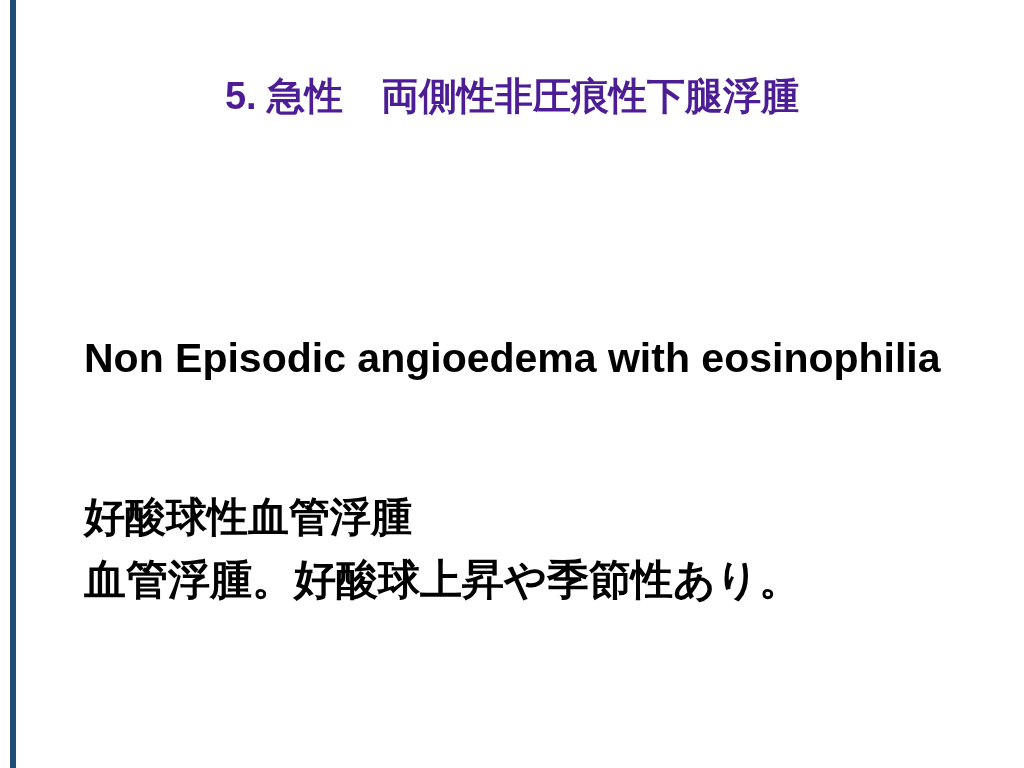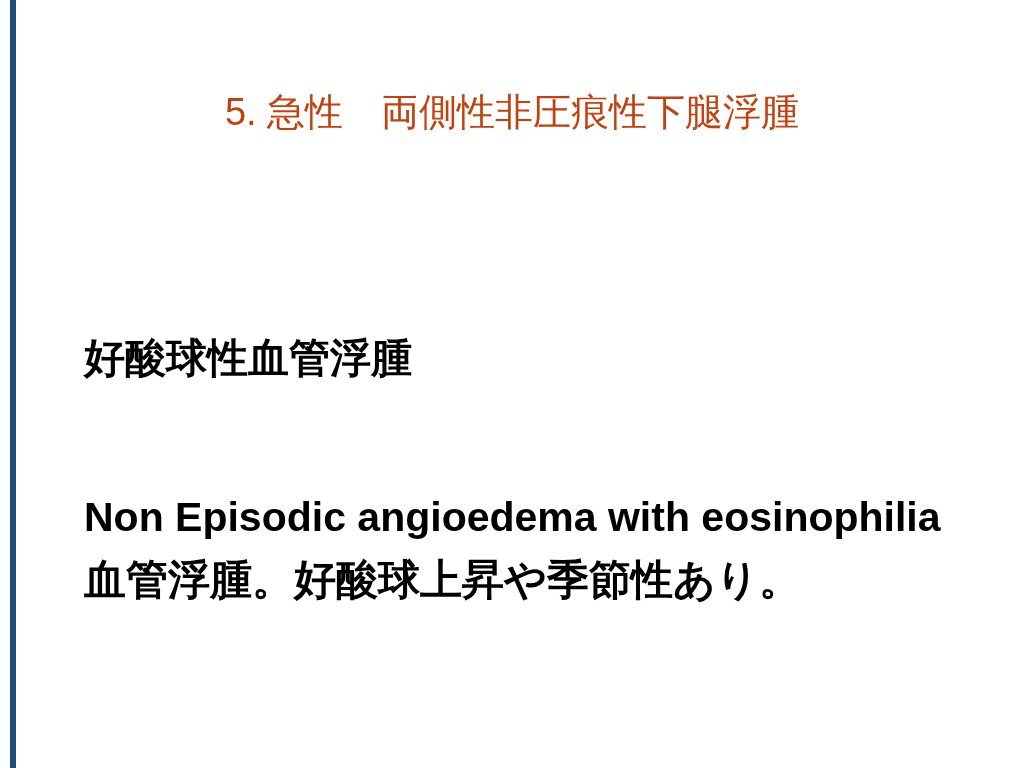--- a/index.html
+++ b/index.html
@@ -24,27 +24,27 @@
     top: 0;
     width: 6px;
     height: 768px;
     background: #1F4E79; 
   }
   .title {
     position: absolute;
     left: 30px;
     right: 30px;
     top: 72px;
-    margin: 16px;
+    margin: 0;
     text-align: center;
     font-size: 38px;
-    font-weight: 400;
+    font-weight: 700;
     line-height: 48px;
     white-space: pre;
-    color: #c2410c;
+    color: #4c1d95;
   }
   .heading-block {
     position: absolute;
     left: 84px;
     top: 226px;
     font-size: 41px;
     font-weight: 700;
     line-height: 53px;
     white-space: pre;
   }
@@ -64,22 +64,22 @@
 </head>
 <body>
 
 <div class="slide">
 
   <div class="accent-bar" style="background-color: rgb(31, 78, 121);"></div>
 
   <h1 class="title">5. 急性　両側性非圧痕性下腿浮腫</h1>
 
   <div class="heading-block">
+    <div class="text-line">Non Episodic angioedema with eosinophilia</div>
     <div class="text-line">好酸球性血管浮腫</div>
-    <div class="text-line">Non Episodic angioedema with eosinophilia</div>
   </div>
 
   <div class="body-block">
     <div class="text-line">血管浮腫。好酸球上昇や季節性あり。</div>
     
   </div>
 
 </div>
 
 </body></html>

